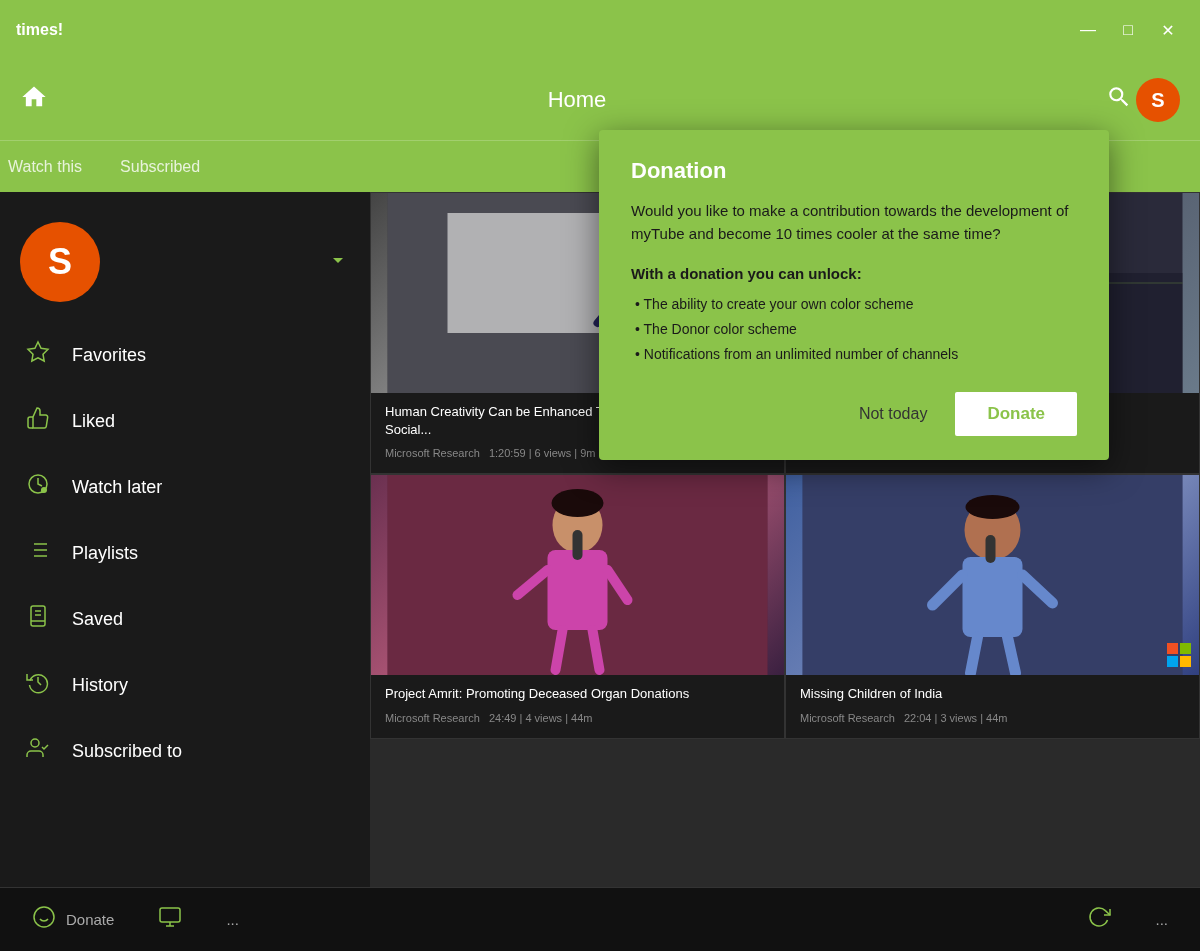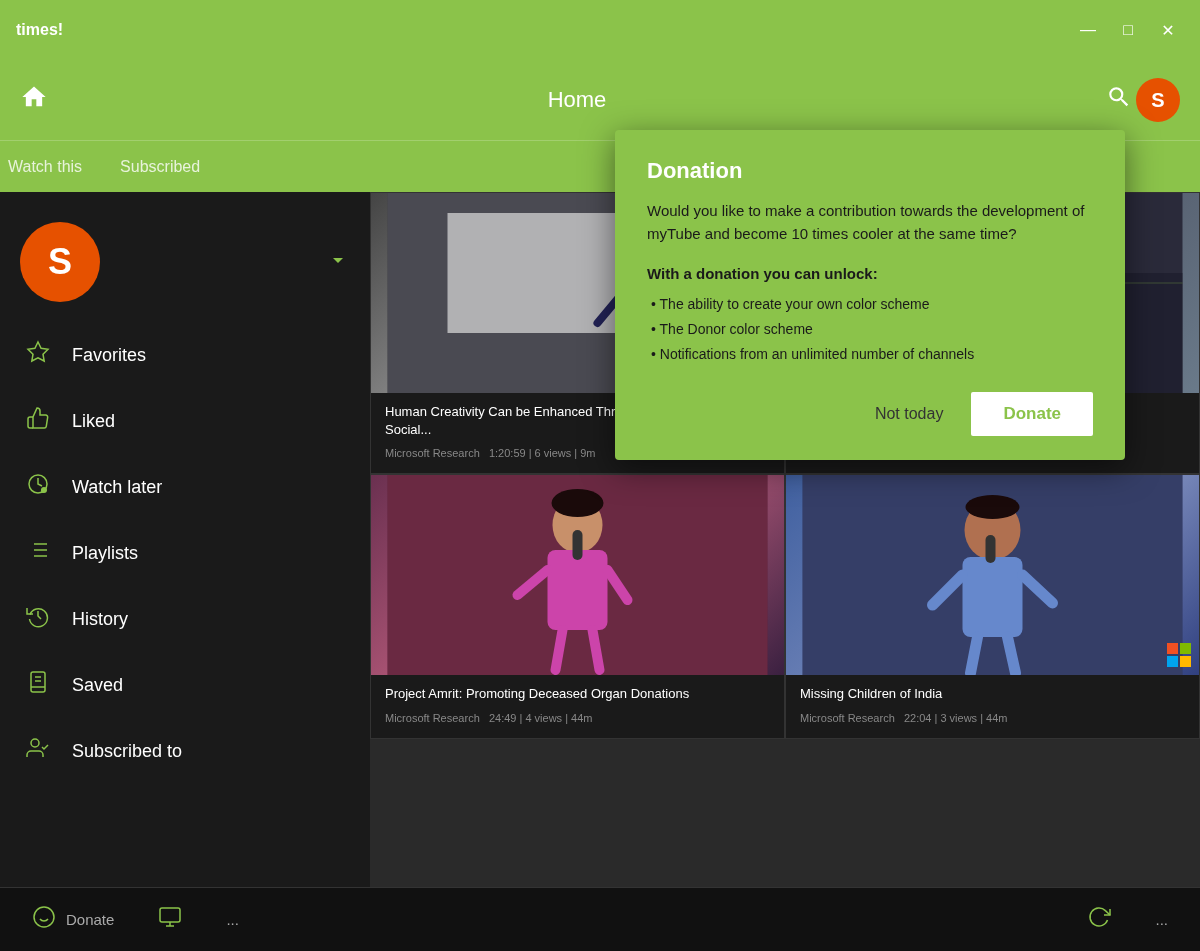--- a/index.html
+++ b/index.html
@@ -249,21 +249,21 @@
       top: 0;
       left: 0;
       width: 100%;
       height: 100%;
       z-index: 100;
       pointer-events: none;
     }
     .donation-modal {
       position: absolute;
       top: 130px;
-      left: 615px;
+      left: 599px;
       width: 510px;
       background: #8bc34a;
       border-radius: 4px;
       padding: 28px 32px 24px;
       pointer-events: all;
       box-shadow: 0 8px 32px rgba(0,0,0,0.5);
     }
     .modal-title {
       color: white;
       font-size: 22px;
@@ -403,38 +403,38 @@
             <line x1="3" y1="12" x2="3.01" y2="12"></line>
             <line x1="3" y1="18" x2="3.01" y2="18"></line>
           </svg>
         </span>
         <span class="sidebar-item-label">Playlists</span>
       </div>
 
       <div class="sidebar-item">
         <span class="sidebar-item-icon">
           <svg width="24" height="24" viewBox="0 0 24 24" fill="none" stroke="#8bc34a" stroke-width="1.5">
-            <polyline points="1 4 1 10 7 10"></polyline>
-            <path d="M3.51 15a9 9 0 1 0 .49-4.38"></path>
-            <polyline points="12 7 12 12 15 15"></polyline>
-          </svg>
-        </span>
-        <span class="sidebar-item-label">History</span>
-      </div>
-
-      <div class="sidebar-item">
-        <span class="sidebar-item-icon">
-          <svg width="24" height="24" viewBox="0 0 24 24" fill="none" stroke="#8bc34a" stroke-width="1.5">
             <rect x="5" y="2" width="14" height="20" rx="2"></rect>
             <line x1="9" y1="7" x2="15" y2="7"></line>
             <line x1="9" y1="11" x2="15" y2="11"></line>
             <line x1="5" y1="17" x2="19" y2="17"></line>
           </svg>
         </span>
         <span class="sidebar-item-label">Saved</span>
+      </div>
+
+      <div class="sidebar-item">
+        <span class="sidebar-item-icon">
+          <svg width="24" height="24" viewBox="0 0 24 24" fill="none" stroke="#8bc34a" stroke-width="1.5">
+            <polyline points="1 4 1 10 7 10"></polyline>
+            <path d="M3.51 15a9 9 0 1 0 .49-4.38"></path>
+            <polyline points="12 7 12 12 15 15"></polyline>
+          </svg>
+        </span>
+        <span class="sidebar-item-label">History</span>
       </div>
 
       <div class="sidebar-item">
         <span class="sidebar-item-icon">
           <svg width="24" height="24" viewBox="0 0 24 24" fill="none" stroke="#8bc34a" stroke-width="1.5">
             <path d="M17 21v-2a4 4 0 0 0-4-4H5a4 4 0 0 0-4 4v2"></path>
             <circle cx="9" cy="7" r="4"></circle>
             <polyline points="16 11 18 13 22 9"></polyline>
           </svg>
         </span>

